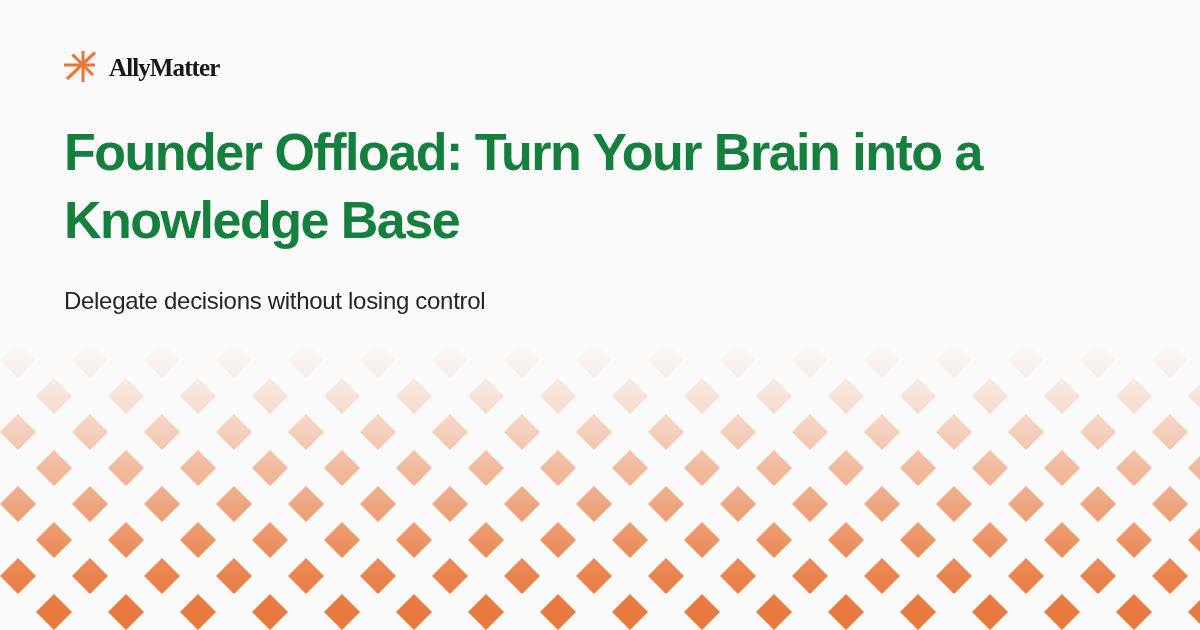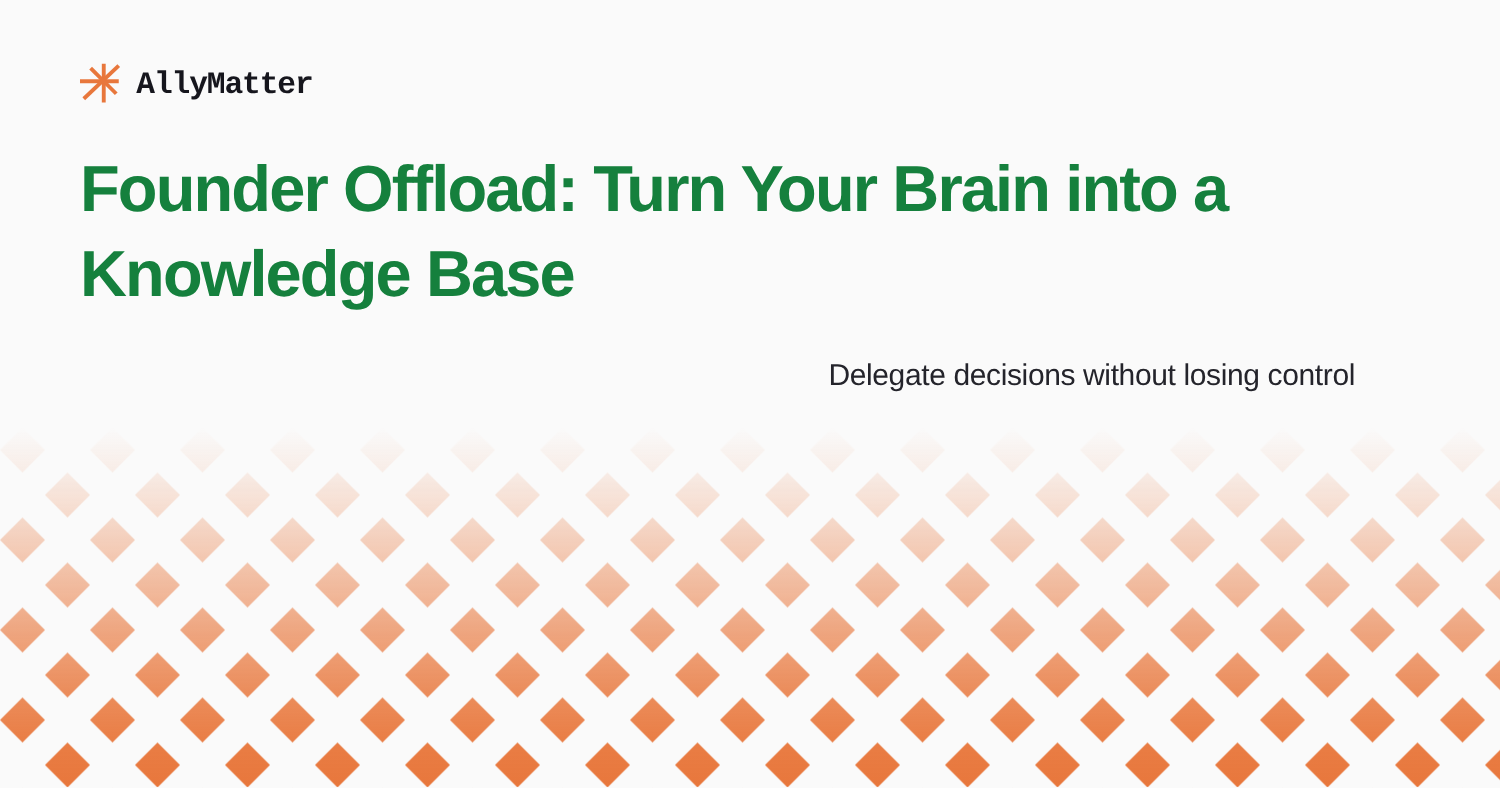--- a/index.html
+++ b/index.html
@@ -37,21 +37,21 @@
   }
 
   .brand-mark {
     width: 38px;
     height: 38px;
     display: block;
     flex: 0 0 auto;
   }
 
   .brand-name {
-    font-family: Liberation Mono, monospace;
+    font-family: Liberation Serif, serif;
     font-size: 25px;
     font-weight: bold;
     letter-spacing: -0.9px;
     color: #16161D;
     line-height: 1;
     white-space: nowrap;
   }
 
   
   .content {
@@ -73,21 +73,20 @@
   }
 
   .subhead {
     margin-top: 31px;
     font-family: "Liberation Sans", sans-serif;
     font-size: 24px;
     font-weight: normal;
     line-height: 32px;
     letter-spacing: -0.3px;
     color: #24242B;
-    text-align: right;
   }
 
   
   .pattern-band {
     position: absolute;
     left: 0;
     bottom: 0;
     width: 1200px;
     height: 288px;
     z-index: 1;

